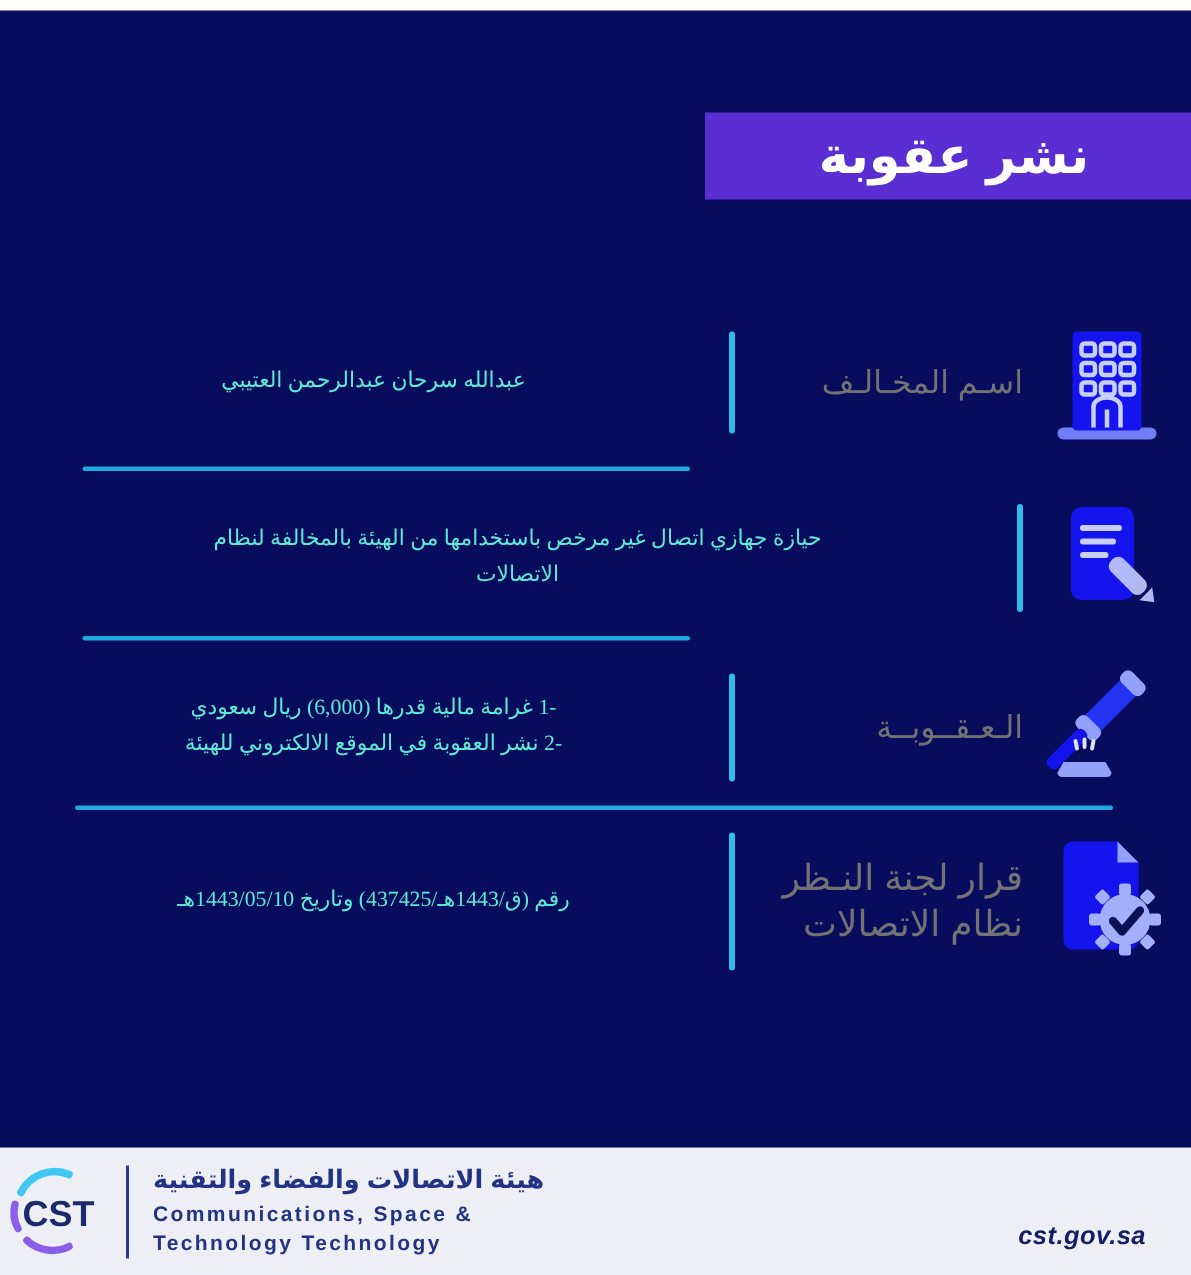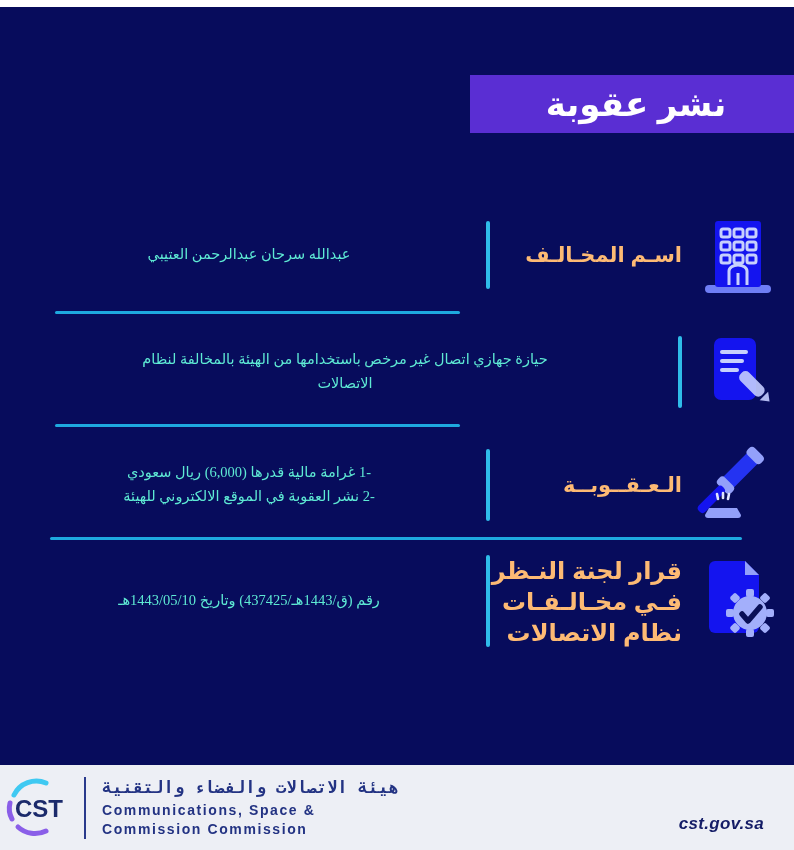--- a/index.html
+++ b/index.html
@@ -18,21 +18,21 @@
     position:absolute;top:75px;left:470px;width:332px;height:58px;
     background:var(--banner);display:flex;align-items:center;justify-content:center;
   }
   .banner-title{color:#fff;font-size:34px;font-weight:bold;letter-spacing:1px;direction:rtl;}
   .row{position:absolute;left:0;width:794px;display:flex;direction:rtl;align-items:center;}
   .row-1{top:205px;height:100px;}
   .row-2{top:322px;height:100px;}
   .row-3{top:436px;height:98px;}
   .row-4{top:545px;height:112px;}
   .icon-box{width:112px;display:flex;align-items:center;justify-content:center;flex:0 0 112px;}
-  .label-box{width:192px;flex:0 0 192px;color:#fdba74;font-weight:bold;direction:rtl;text-align:right;}
+  .label-box{width:192px;flex:0 0 192px;color:#737373;font-weight:normal;direction:rtl;text-align:right;}
   .label-box .lbl{font-size:21px;letter-spacing:.5px;display:block;}
   .row-4 .label-box .lbl{font-size:24px;line-height:31px;}
   .vbar{width:4px;background:var(--barcyan);border-radius:2px;flex:0 0 4px;margin-left:10px;}
   .content-box{
     flex:1;direction:rtl;text-align:center;color:#5eead4;
     font-family:"Liberation Serif","DejaVu Serif","DejaVu Sans",serif;
     font-size:14.5px;line-height:1.65;padding:0 18px 0 40px;
   }
   .content-box .cline{display:block;}
   .content-narrow{max-width:420px;margin:0 auto;}
@@ -40,21 +40,21 @@
   .divider-1{top:311px;left:55px;width:405px;}
   .divider-2{top:424px;left:55px;width:405px;}
   .divider-3{top:537px;left:50px;width:692px;}
   .footer{
     position:absolute;left:0;top:765px;width:794px;height:85px;
     background:var(--footerbg);display:flex;align-items:center;
   }
   .footer-left{display:flex;align-items:center;margin-right:26px;}
   .logo-sep{width:2px;height:62px;background:#2a3a8c;margin:0 16px;}
   .org-names{display:flex;flex-direction:column;justify-content:center;}
-  .org-ar{direction:rtl;text-align:right;color:var(--navy);font-weight:bold;font-size:17px;margin-bottom:3px;font-family:Liberation Mono, monospace;}
+  .org-ar{direction:rtl;text-align:right;color:var(--navy);font-weight:bold;font-size:17px;margin-bottom:3px;}
   .org-en{color:var(--navy);font-weight:bold;font-size:14px;letter-spacing:1.6px;line-height:19px;}
   .website{
     position:absolute;right:30px;bottom:16px;color:var(--deepnavy);
     font-weight:bold;font-size:17px;letter-spacing:.3px;font-style:italic;
   }
 </style>
 </head>
 <body>
 
 <div class="top-strip"></div>
@@ -159,38 +159,37 @@
           <rect x="-19" y="11" width="8" height="8" rx="2" transform="rotate(45 -15 15)"></rect>
           <rect x="11" y="11" width="8" height="8" rx="2" transform="rotate(45 15 15)"></rect>
           <circle cx="0" cy="0" r="17"></circle>
         </g>
         <path d="M-8 1 l6 7 l12 -14" fill="none" stroke="#0a1058" stroke-width="5.5" stroke-linecap="round" stroke-linejoin="round"></path>
       </g>
     </svg>
   </div>
   <div class="label-box">
     <span class="lbl">قرار لجنة النـظر</span>
-    <span class="lbl">فـي مخـالـفـات</span>
     <span class="lbl">نظام الاتصالات</span>
   </div>
   <div class="vbar" style="height:92px;"></div>
   <div class="content-box">
     <span class="cline">رقم (⁦437425/ق/1443هـ⁩) وتاريخ ⁦1443/05/10⁩هـ</span>
   </div>
 </div>
 
 <div class="footer">
   <div class="footer-left">
     <svg width="68" height="66" viewBox="0 0 68 66" aria-hidden="true">
       <path d="M14 20 A25 25 0 0 1 46 8" fill="none" stroke="#3fc9f2" stroke-width="5" stroke-linecap="round"></path>
       <path d="M10 28 A22 22 0 0 0 12 44" fill="none" stroke="#8a5ee8" stroke-width="5" stroke-linecap="round"></path>
       <path d="M18 52 A25 25 0 0 0 46 56" fill="none" stroke="#8a5ee8" stroke-width="5" stroke-linecap="round"></path>
       <text x="15" y="42" font-family="Liberation Sans, DejaVu Sans, sans-serif" font-size="24" font-weight="bold" fill="#1b2a6b">CST</text>
     </svg>
     <div class="logo-sep"></div>
     <div class="org-names">
       <span class="org-ar">هيئة الاتصالات والفضاء والتقنية</span>
       <span class="org-en">Communications, Space &amp;</span>
-      <span class="org-en">Commission Commission</span>
+      <span class="org-en">Technology Technology</span>
     </div>
   </div>
   <span class="website">cst.gov.sa</span>
 </div>
 
 </body></html>

